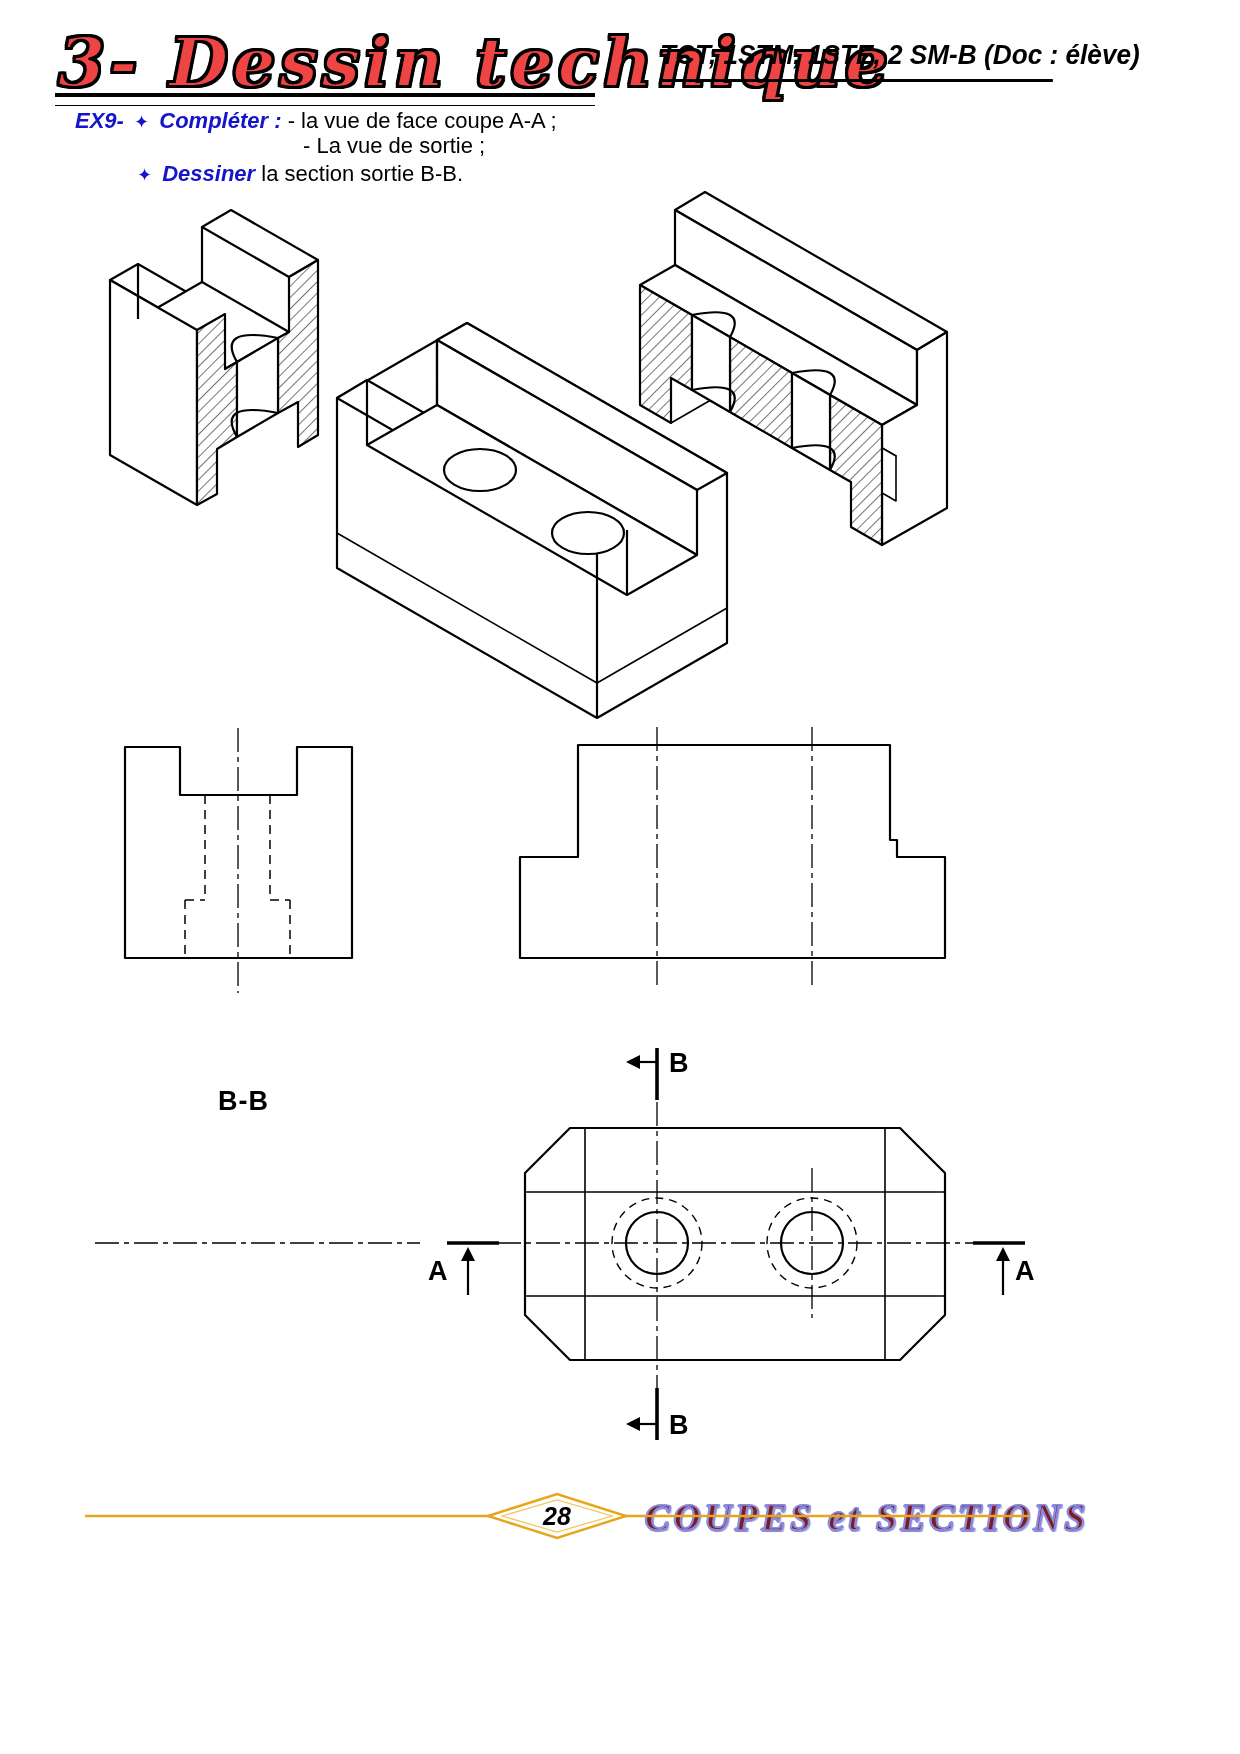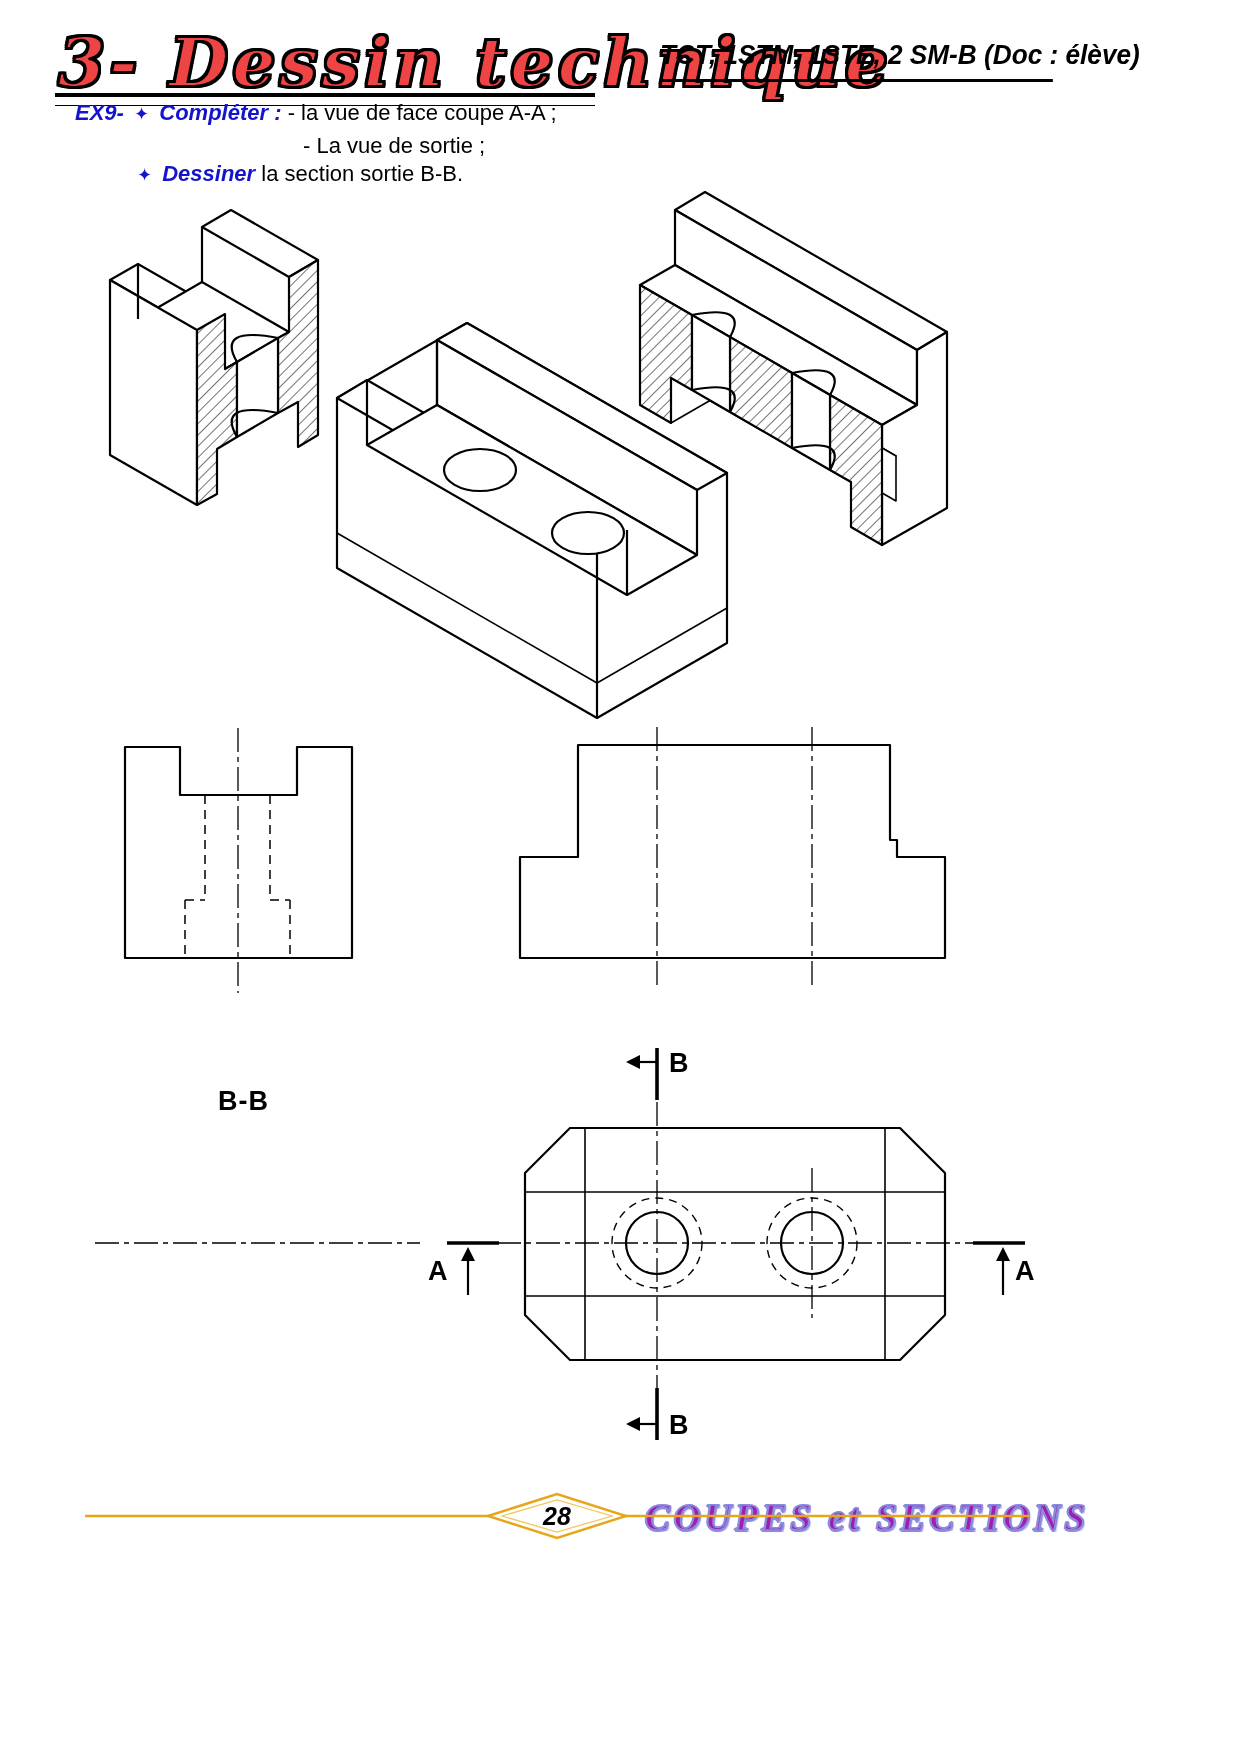--- a/index.html
+++ b/index.html
@@ -22,32 +22,32 @@
   #course-code{
     left:660px;top:40px;width:405px;
     font-weight:bold;font-style:italic;font-size:27px;white-space:nowrap;
     border-bottom:3px solid #000;padding-bottom:8px;transform:scaleX(.97);transform-origin:left;
   }
 
   
   .ex-line{font-size:22px;white-space:nowrap;}
   .blue{color:#1414cc;font-weight:bold;font-style:italic;}
   .bullet{color:#1414cc;font-size:18px;padding:0 4px;}
-  #ex-line1{left:75px;top:100px;}
+  #ex-line1{left:75px;top:108px;}
   #ex-line2{left:303px;top:133px;}
   #ex-line3{left:133px;top:161px;text-align:center;}
 
   
   #bb-label{left:218px;top:1086px;font-size:27px;font-weight:bold;letter-spacing:1px;}
 
   
   #footer-title{
     left:645px;top:1496px;
     font-family:"Liberation Serif",serif;font-style:italic;font-weight:bold;
-    font-size:37px;letter-spacing:4px;color:#a21caf;white-space:nowrap;
+    font-size:37px;letter-spacing:4px;color:#7f1d1d;white-space:nowrap;
     -webkit-text-stroke:1.7px #8a8ade;
     text-shadow:1.5px 0 0 #8a8ade,-1.5px 0 0 #8a8ade,0 1.5px 0 #8a8ade,0 -1.5px 0 #8a8ade,
                 2px 2px 1px #b9b9e8;
   }
 
   
   svg .s2{stroke:#000;stroke-width:2.2;fill:none;stroke-linejoin:round;}
   svg .s15{stroke:#000;stroke-width:1.6;fill:none;stroke-linejoin:round;}
   svg .white{fill:#ffffff;}
   svg .hatch{fill:url(#hatchP);}

